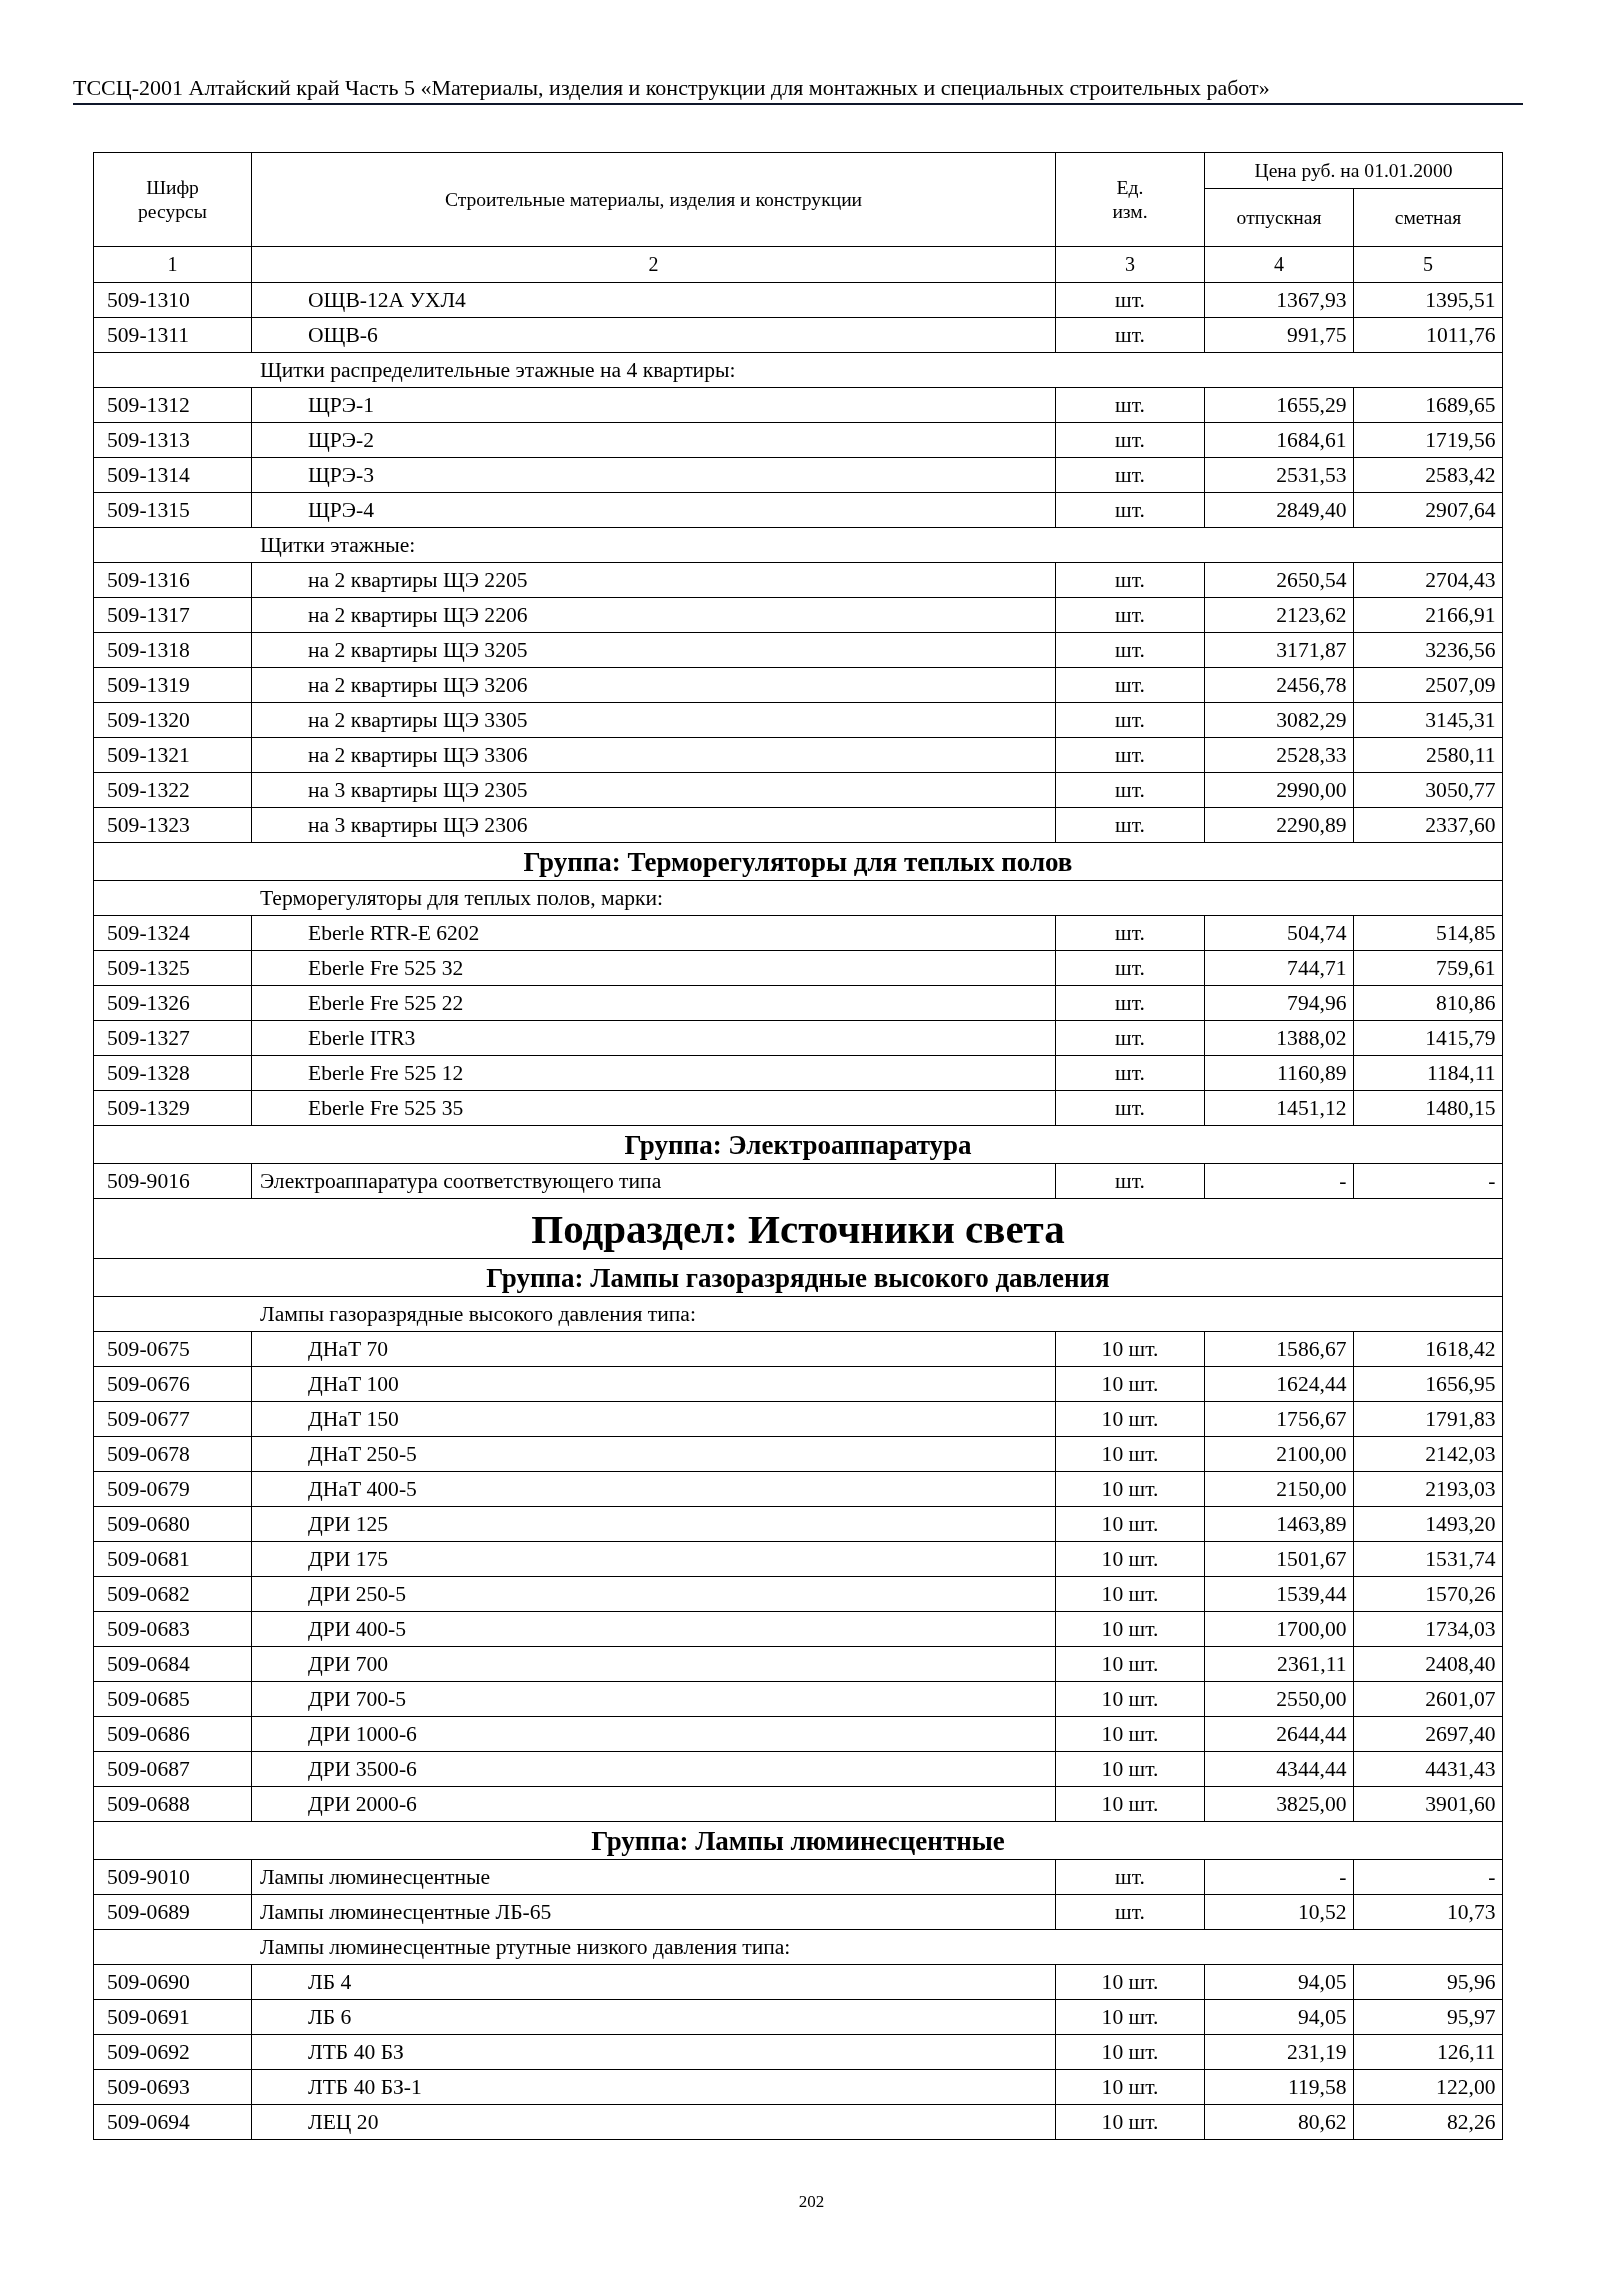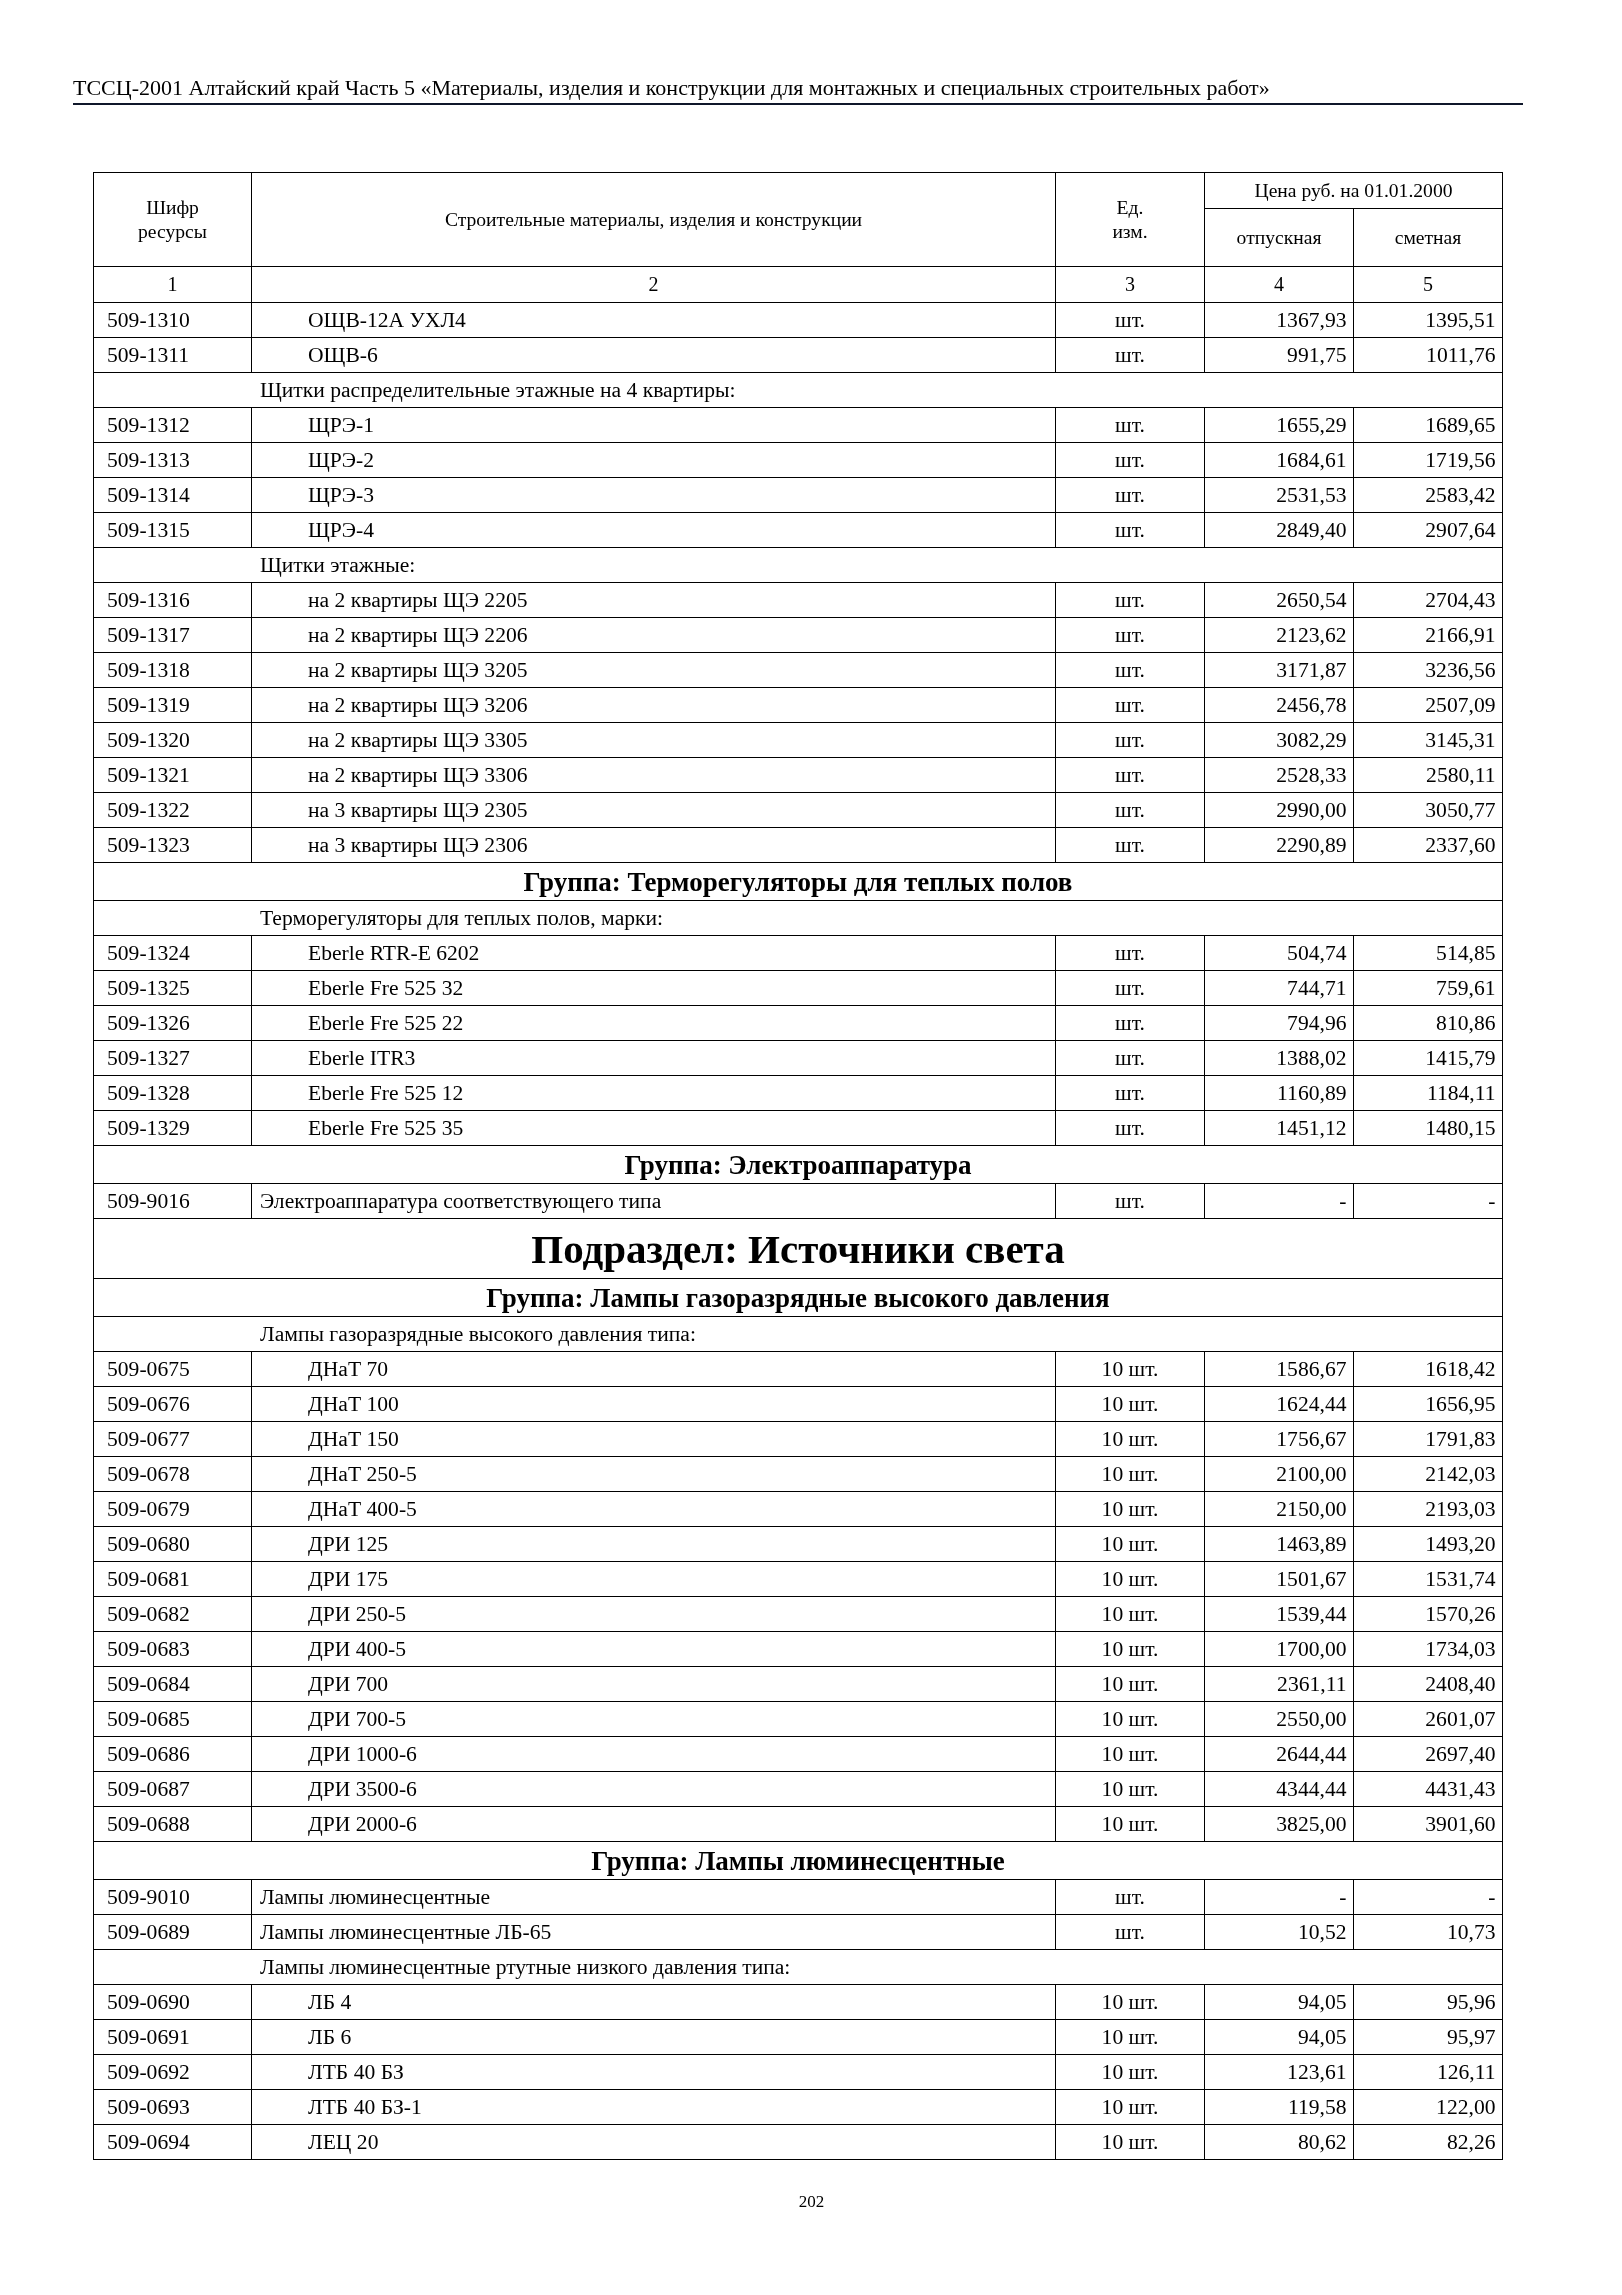--- a/index.html
+++ b/index.html
@@ -6,21 +6,21 @@
   body {
     width: 1623px; height: 2295px; position: relative; overflow: hidden;
     font-family: "Liberation Serif", "DejaVu Serif", serif; color: #000;
   }
   .page-header {
     position: absolute; left: 73px; top: 73px; width: 1450px;
     font-size: 22px; line-height: 29px; white-space: nowrap;
     border-bottom: 2px solid #0f172a; padding-bottom: 1.3px;
   }
   table.price-table {
-    position: absolute; left: 93px; top: 172px; width: 1409px;
+    position: absolute; left: 93px; top: 152px; width: 1409px;
     border-collapse: collapse; table-layout: fixed;
     font-size: 21.6px;
     font-family: Liberation Serif, serif;
   }
   table.price-table col.c1 { width: 158px; }
   table.price-table col.c2 { width: 804px; }
   table.price-table col.c3 { width: 149px; }
   table.price-table col.c4 { width: 149px; }
   table.price-table col.c5 { width: 149px; }
   .price-table td, .price-table th {
@@ -389,21 +389,21 @@
         <td class="code">509-0691</td>
         <td class="name">ЛБ 6</td>
         <td class="unit">10 шт.</td>
         <td class="num">94,05</td>
         <td class="num">95,97</td>
       </tr>
       <tr>
         <td class="code">509-0692</td>
         <td class="name">ЛТБ 40 БЗ</td>
         <td class="unit">10 шт.</td>
-        <td class="num">123,61</td>
+        <td class="num">231,19</td>
         <td class="num">126,11</td>
       </tr>
       <tr>
         <td class="code">509-0693</td>
         <td class="name">ЛТБ 40 БЗ-1</td>
         <td class="unit">10 шт.</td>
         <td class="num">119,58</td>
         <td class="num">122,00</td>
       </tr>
       <tr>

